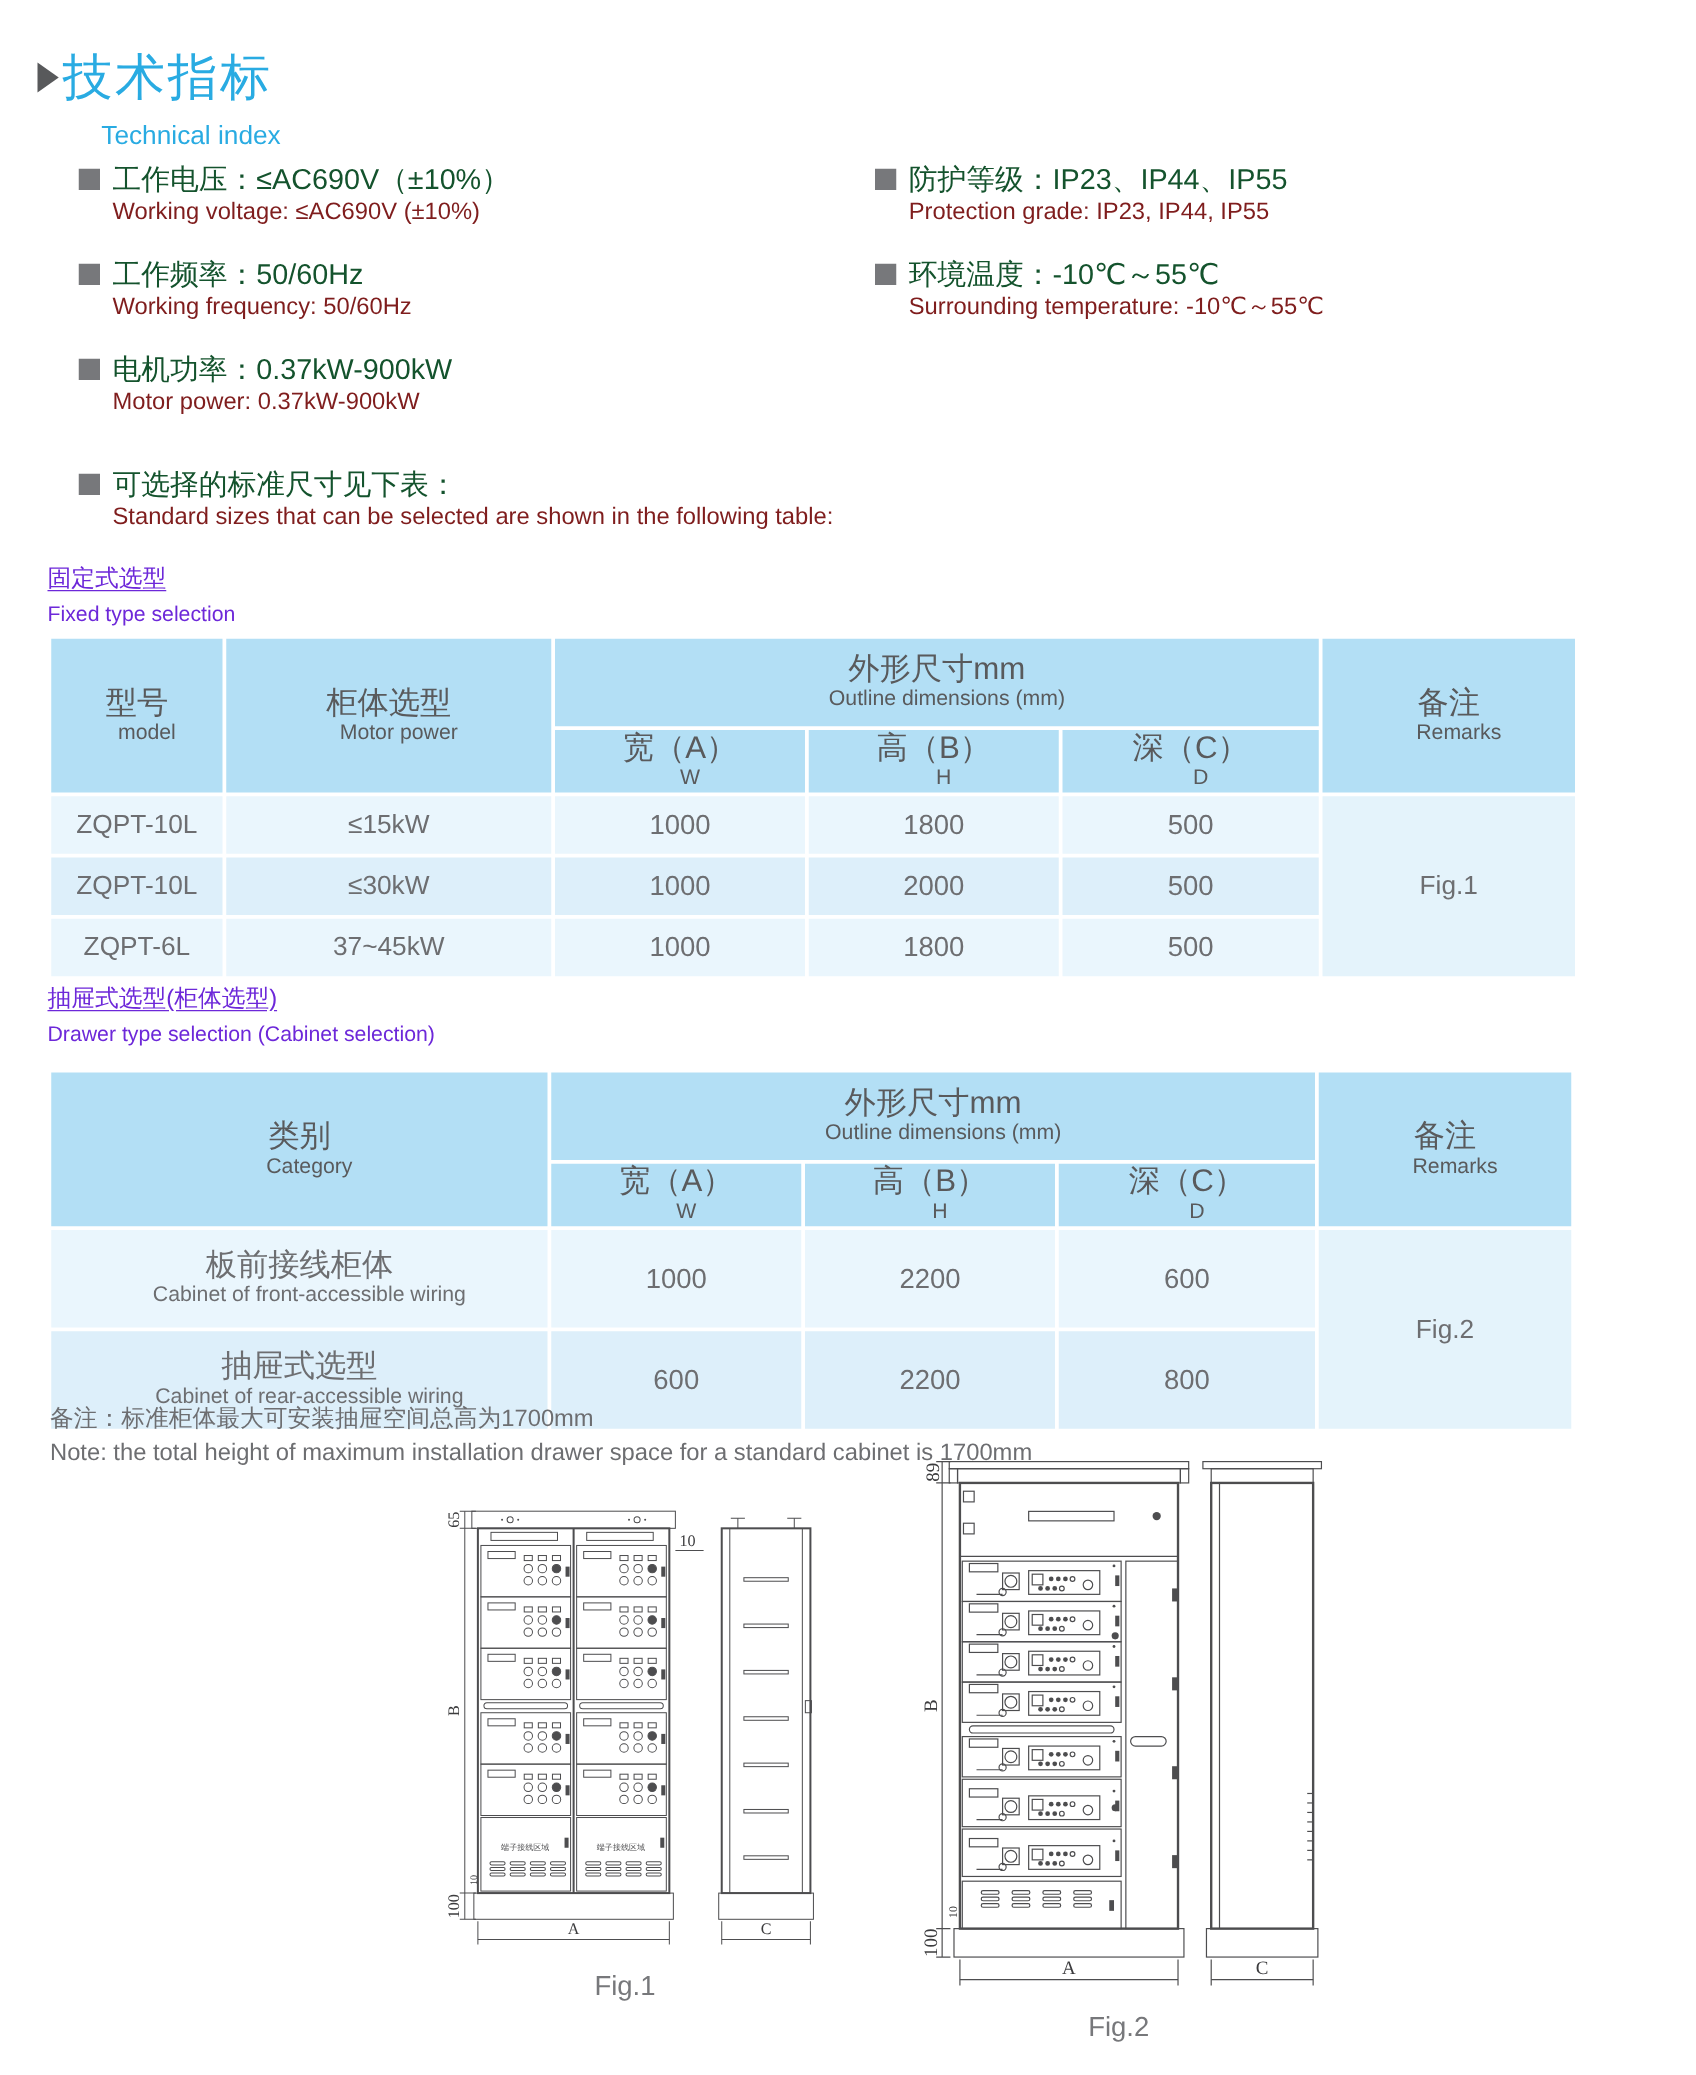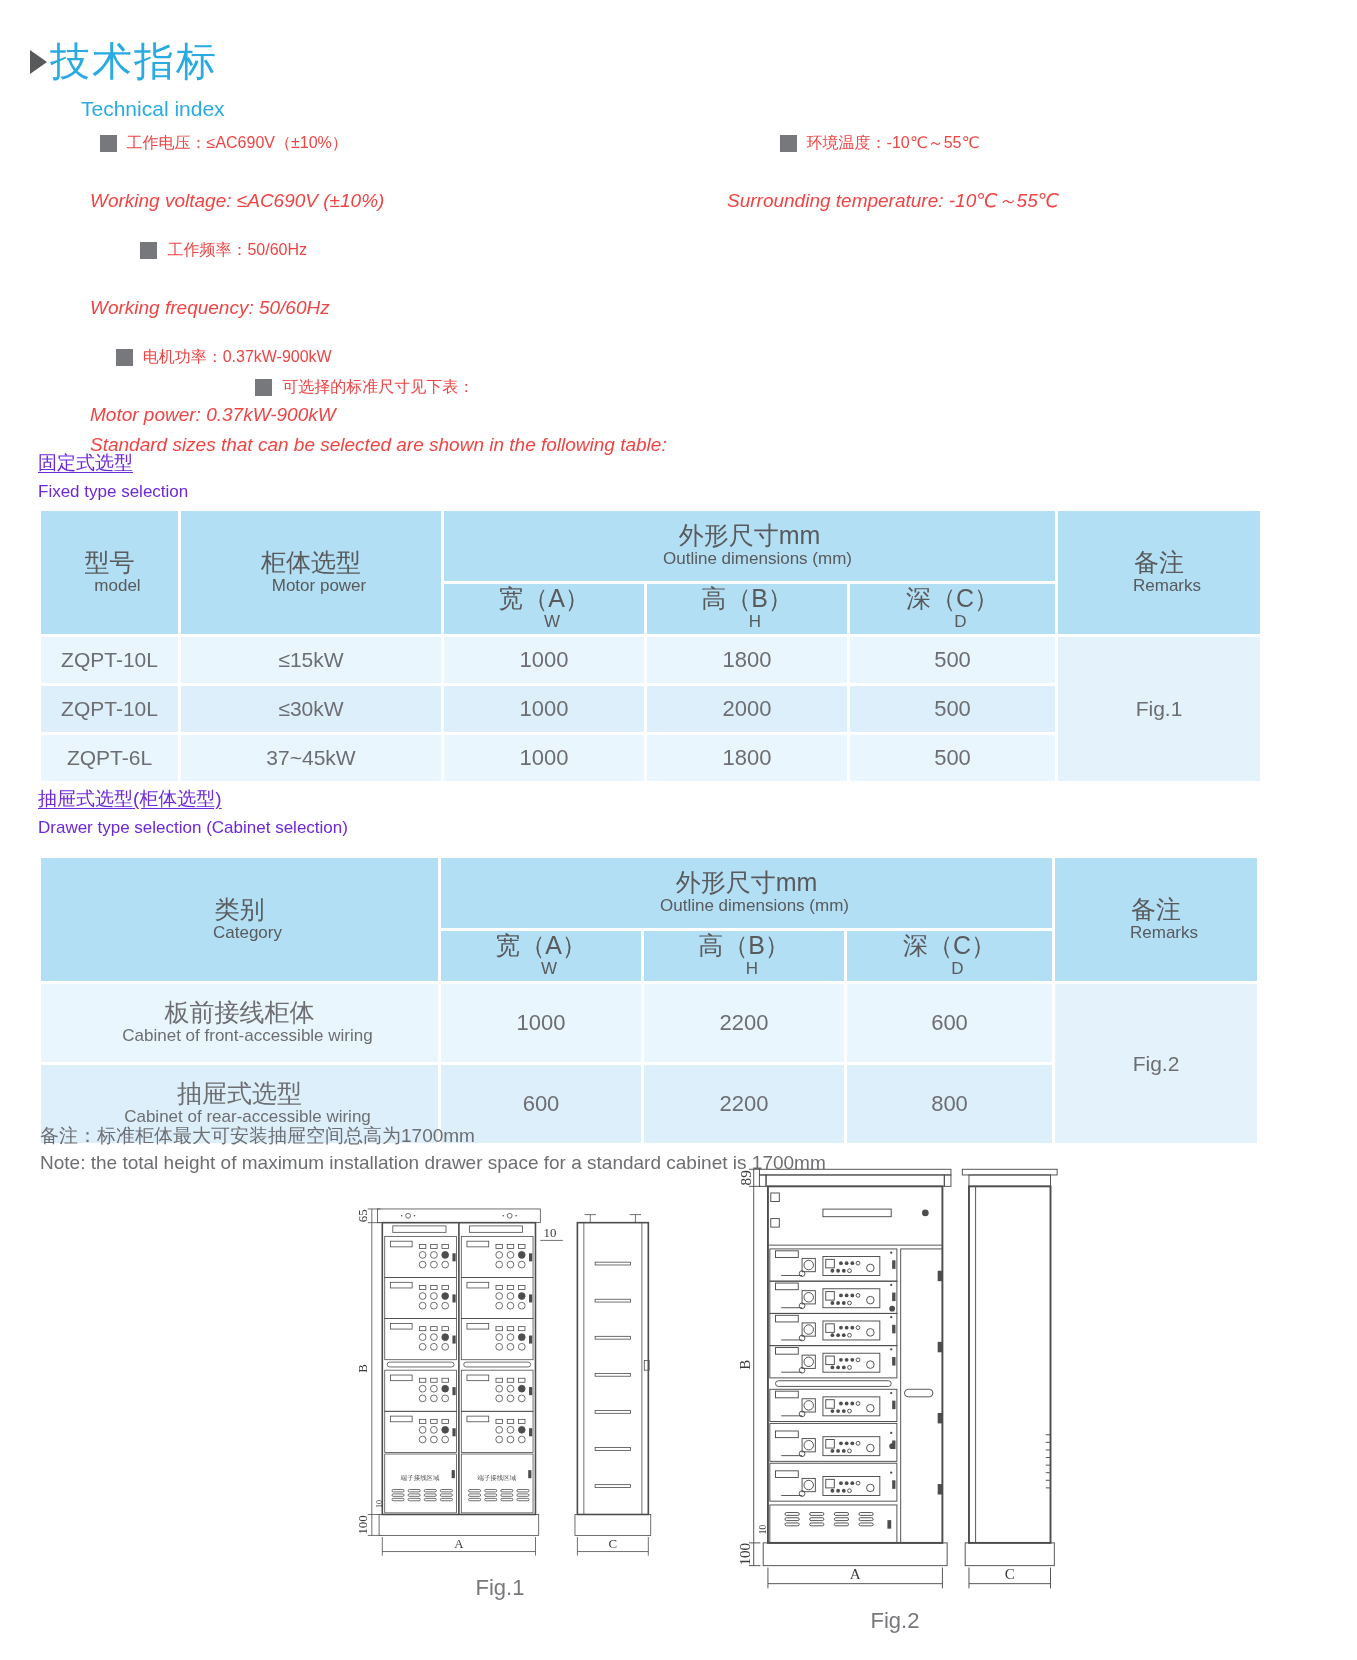--- a/index.html
+++ b/index.html
@@ -13,23 +13,23 @@
   .title-row { display:flex; align-items:center; gap:3px; }
   .tri { width:0; height:0; border-left:17px solid #58595b; border-top:12px solid transparent; border-bottom:12px solid transparent; }
   .page-title { font-size:40px; color:#29abe2; font-weight:500; letter-spacing:2px; }
   .page-subtitle { color:#29abe2; font-size:21px; margin-top:8px; margin-left:51px; }
 
   
   .specs-col { position:absolute; }
   .specs-left { left:63px; top:128px; }
   .specs-right { left:700px; top:128px; }
   .spec-item { margin-bottom:22px; }
-  .spec-zh { font-size:16px; color:#ef4444; line-height:30px; display:flex; align-items:center;justify-content:center; }
+  .spec-zh { font-size:23px; color:#14532d; line-height:30px; display:flex; align-items:center; }
   .bullet { display:inline-block; width:17px; height:17px; background:#77787b; margin-right:10px; flex:0 0 auto; }
-  .spec-en { font-size:19px; line-height:24px; margin:31px 0 0 27px; color:#ef4444;font-style:italic; }
+  .spec-en { font-size:19px; line-height:24px; margin:0 0 0 27px; color:#7f1d1d; }
   .table-intro { position:absolute; left:63px; top:372px; }
 
   
   .section-label { position:absolute; left:38px; font-size:19px; color:#6d28d9; }
   .section-label .zh { text-decoration:underline; text-underline-offset:3px; }
   .section-label .en { font-size:17px; margin-top:6px; }
   .sec1 { top:450px; }
   .sec2 { top:786px; }
 
   
@@ -93,20 +93,27 @@
     <div class="spec-item">
       <div class="spec-zh">
           <span class="bullet"></span>
           <span>电机功率：0.37kW-900kW</span>
         </div>
       <div class="spec-en">Motor power: 0.37kW-900kW</div>
     </div>
   </div>
 
   <div class="specs-col specs-right">
+    <div class="spec-item">
+      <div class="spec-zh">
+          <span class="bullet"></span>
+          <span>防护等级：IP23、IP44、IP55</span>
+        </div>
+      <div class="spec-en">Protection grade: IP23, IP44, IP55</div>
+    </div>
     <div class="spec-item">
       <div class="spec-zh">
           <span class="bullet"></span>
           <span>环境温度：-10℃～55℃</span>
         </div>
       <div class="spec-en">Surrounding temperature: -10℃～55℃</div>
     </div>
   </div>
 
   <div class="table-intro spec-item">

